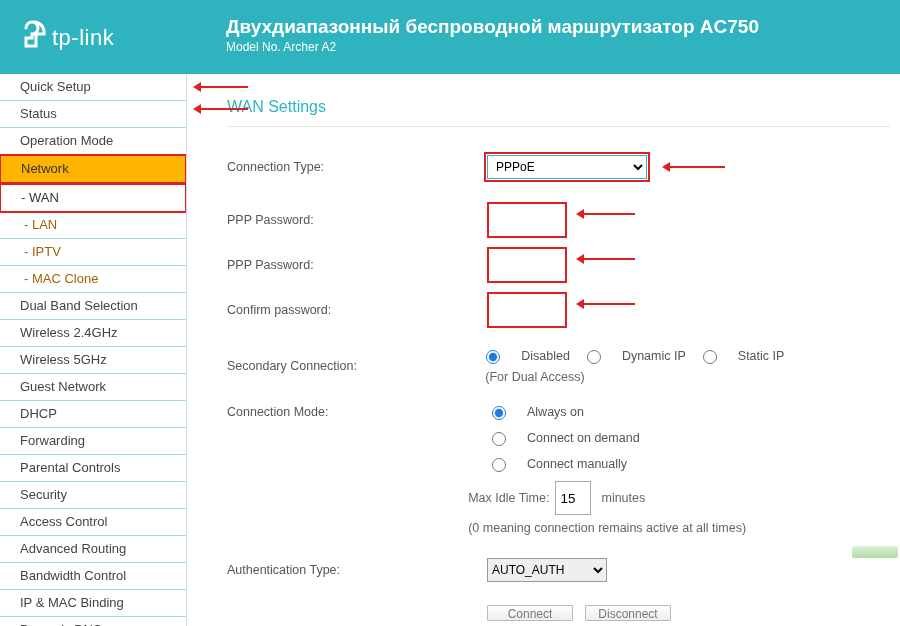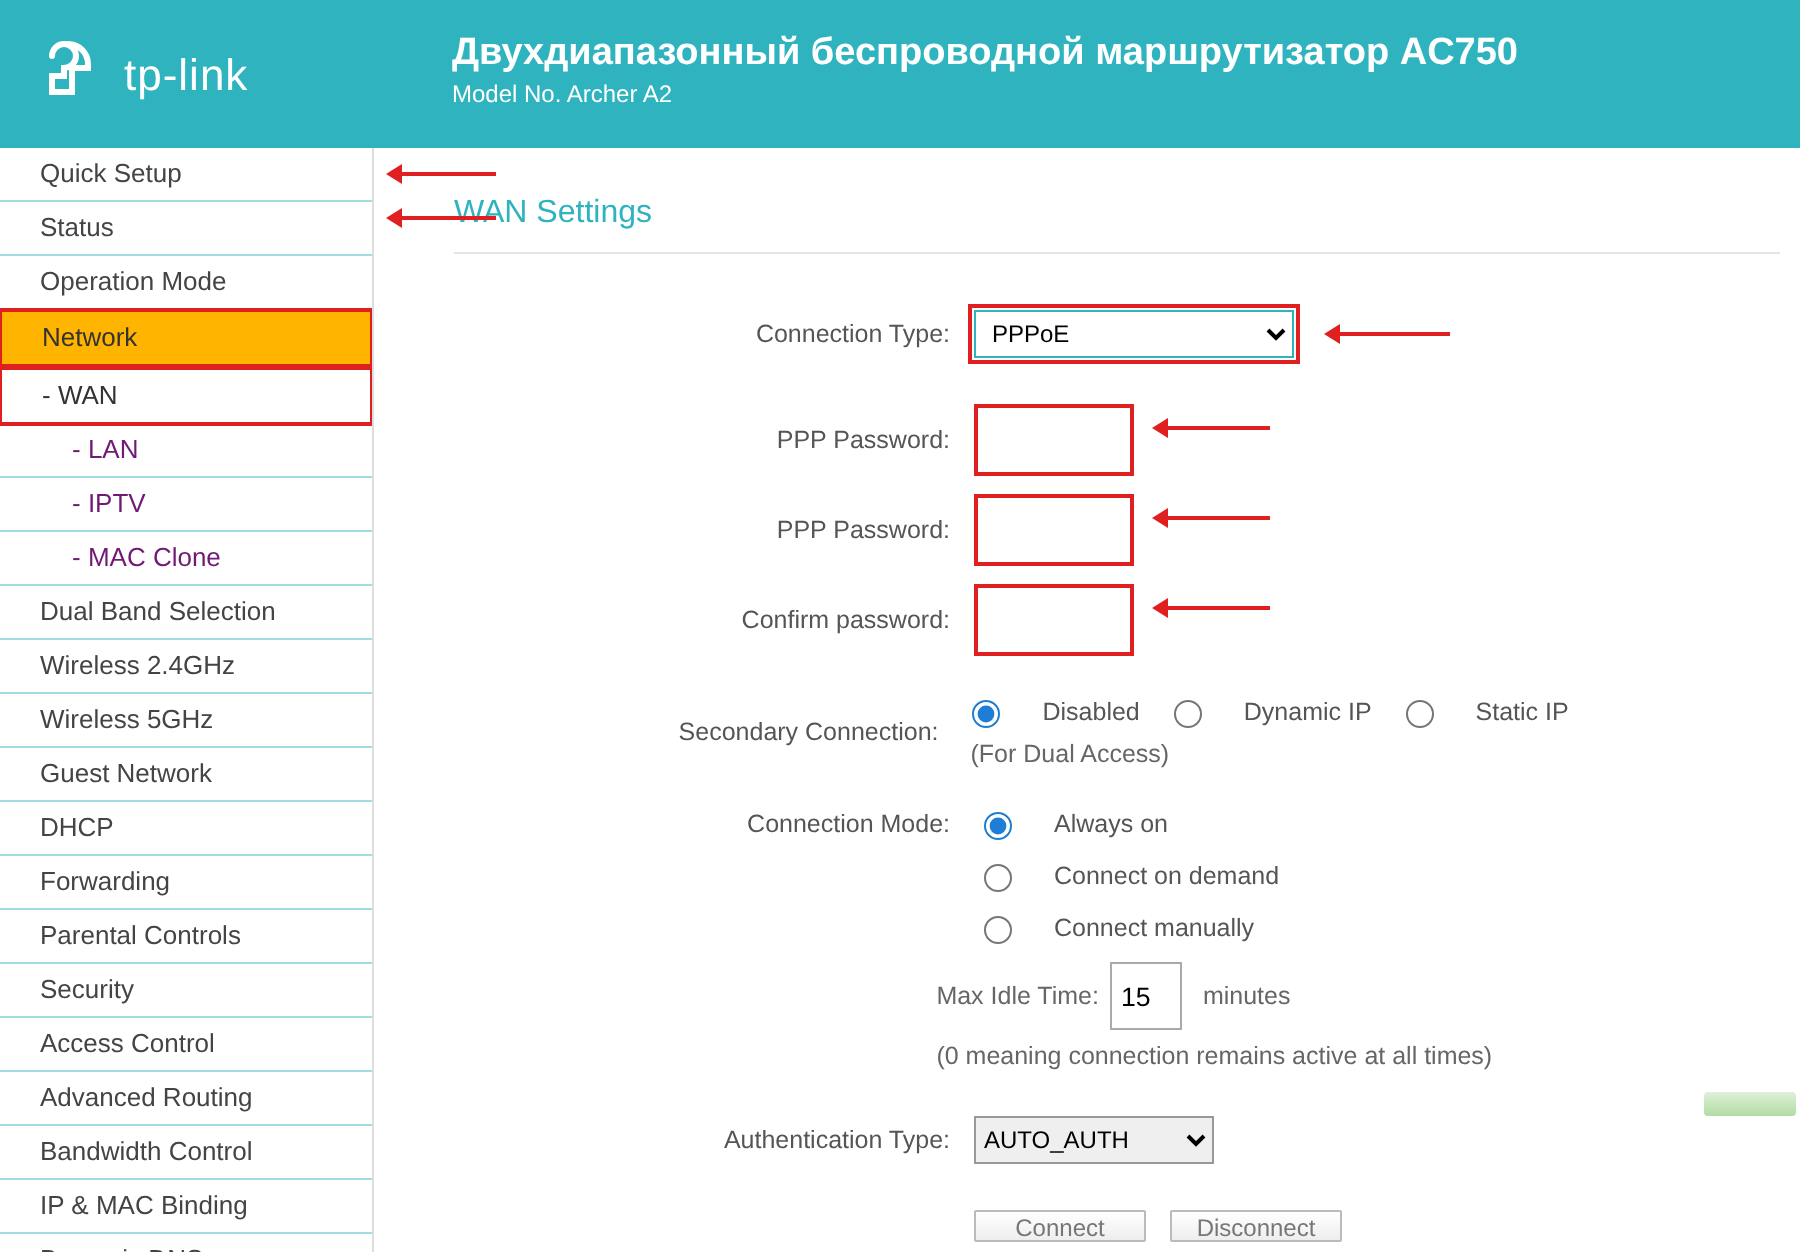--- a/index.html
+++ b/index.html
@@ -18,21 +18,20 @@
   .header {
     background: #2fb4bf;
     height: 74px;
     padding: 16px 20px 0 16px;
     color: #fff;
     position: relative;
   }
   .brand {
     display: flex;
     align-items: center;
-    gap: 10px;
     float: left;
     margin-top: 4px;
   }
   .brand-logo svg { display: block; }
   .brand-name {
     font-size: 22px;
     font-weight: 400;
     letter-spacing: .5px;
   }
   .product-title {
@@ -64,22 +63,22 @@
   .sidebar::-webkit-scrollbar-thumb { background:#ccc; border-radius:4px;}
   .nav-item {
     padding: 5px 10px 5px 20px;
     border-bottom: 1px solid #9fdde2;
     cursor: pointer;
     color: #444;
     font-size: 13px;
     line-height: 16px;
   }
   .nav-item.sub {
-    padding-left: 36px;
-    color: #701a75;
+    padding-left: 24px;
+    color: #a16207;
   }
   .nav-item.active-net {
     background: #ffb400;
     color: #333;
     border: 2px solid #e02020;
     margin: -1px;
   }
   .nav-item.active-wan {
     background: #fff;
     border: 2px solid #e02020;
@@ -104,21 +103,21 @@
     border-top: 1px solid #e5e5e5;
     margin: 0 0 28px 0;
   }
   .form-row {
     display: flex;
     align-items: center;
     margin-bottom: 9px;
   }
   .form-label {
     width: 260px;
-    text-align: right;
+    text-align: left;
     padding-right: 12px;
     color: #555;
     font-size: 12.5px;
   }
   .form-ctrl {
     display: flex;
     align-items: center;
     gap: 6px;
     flex-wrap: wrap;
   }

